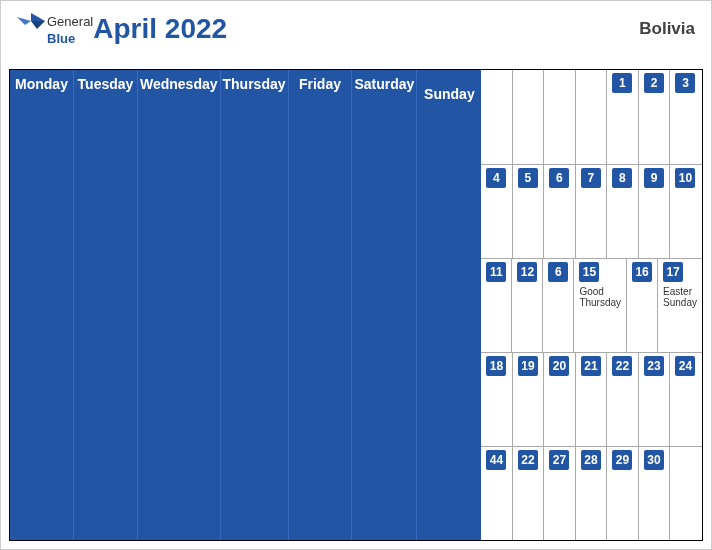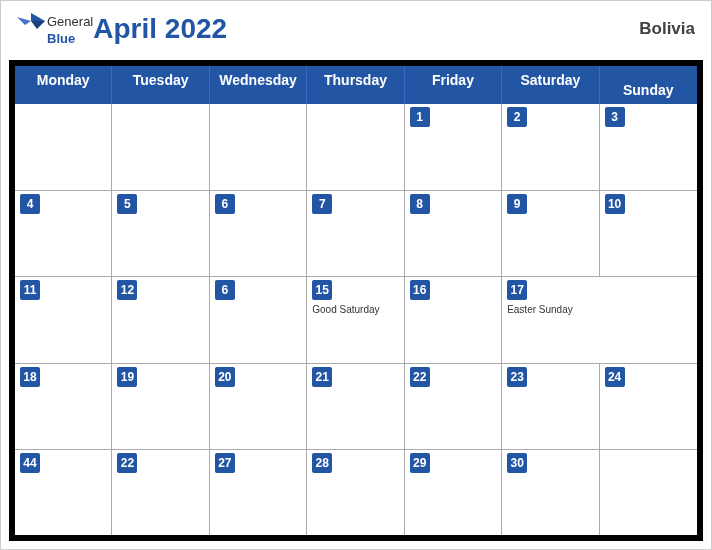--- a/index.html
+++ b/index.html
@@ -15,21 +15,21 @@
       height: 550px;
       background: #fff;
       border: 1px solid #ccc;
       display: flex;
       flex-direction: column;
     }
     .header {
       display: flex;
       align-items: center;
       justify-content: space-between;
-      padding: 10px 16px 14px 16px;
+      padding: 10px 16px 23px 16px;
     }
     .logo {
       display: flex;
       flex-direction: column;
       align-items: flex-start;
     }
     .logo-bird {
       width: 28px;
       height: 20px;
       display: inline-block;
@@ -50,22 +50,22 @@
     .country {
       font-size: 17px;
       color: #404040;
       min-width: 60px;
       text-align: right;
       font-weight: bold;
     }
     .calendar {
       flex: 1;
       display: flex;
-      flex-direction: column;
-      border: 6px solid #000000;
+      flex-direction: row;
+      border: 1px solid #000000;
       margin: 0 8px 8px 8px;
     }
     .days-header {
       display: grid;
       grid-template-columns: repeat(7, 1fr);
       background: #2255a4;
     }
     .day-header {
       color: #fff;
       text-align: center;
@@ -194,21 +194,21 @@
             <div class="day-number">11</div>
           </div>
           <div class="day-cell">
             <div class="day-number">12</div>
           </div>
           <div class="day-cell">
             <div class="day-number">6</div>
           </div>
           <div class="day-cell">
             <div class="day-number">15</div>
-            <div class="day-event">Good Saturday</div>
+            <div class="day-event">Good Thursday</div>
           </div>
           <div class="day-cell">
             <div class="day-number">16</div>
           </div>
           <div class="day-cell">
             <div class="day-number">17</div>
             <div class="day-event">Easter Sunday</div>
           </div>
         </div>
         <div class="week-row">

